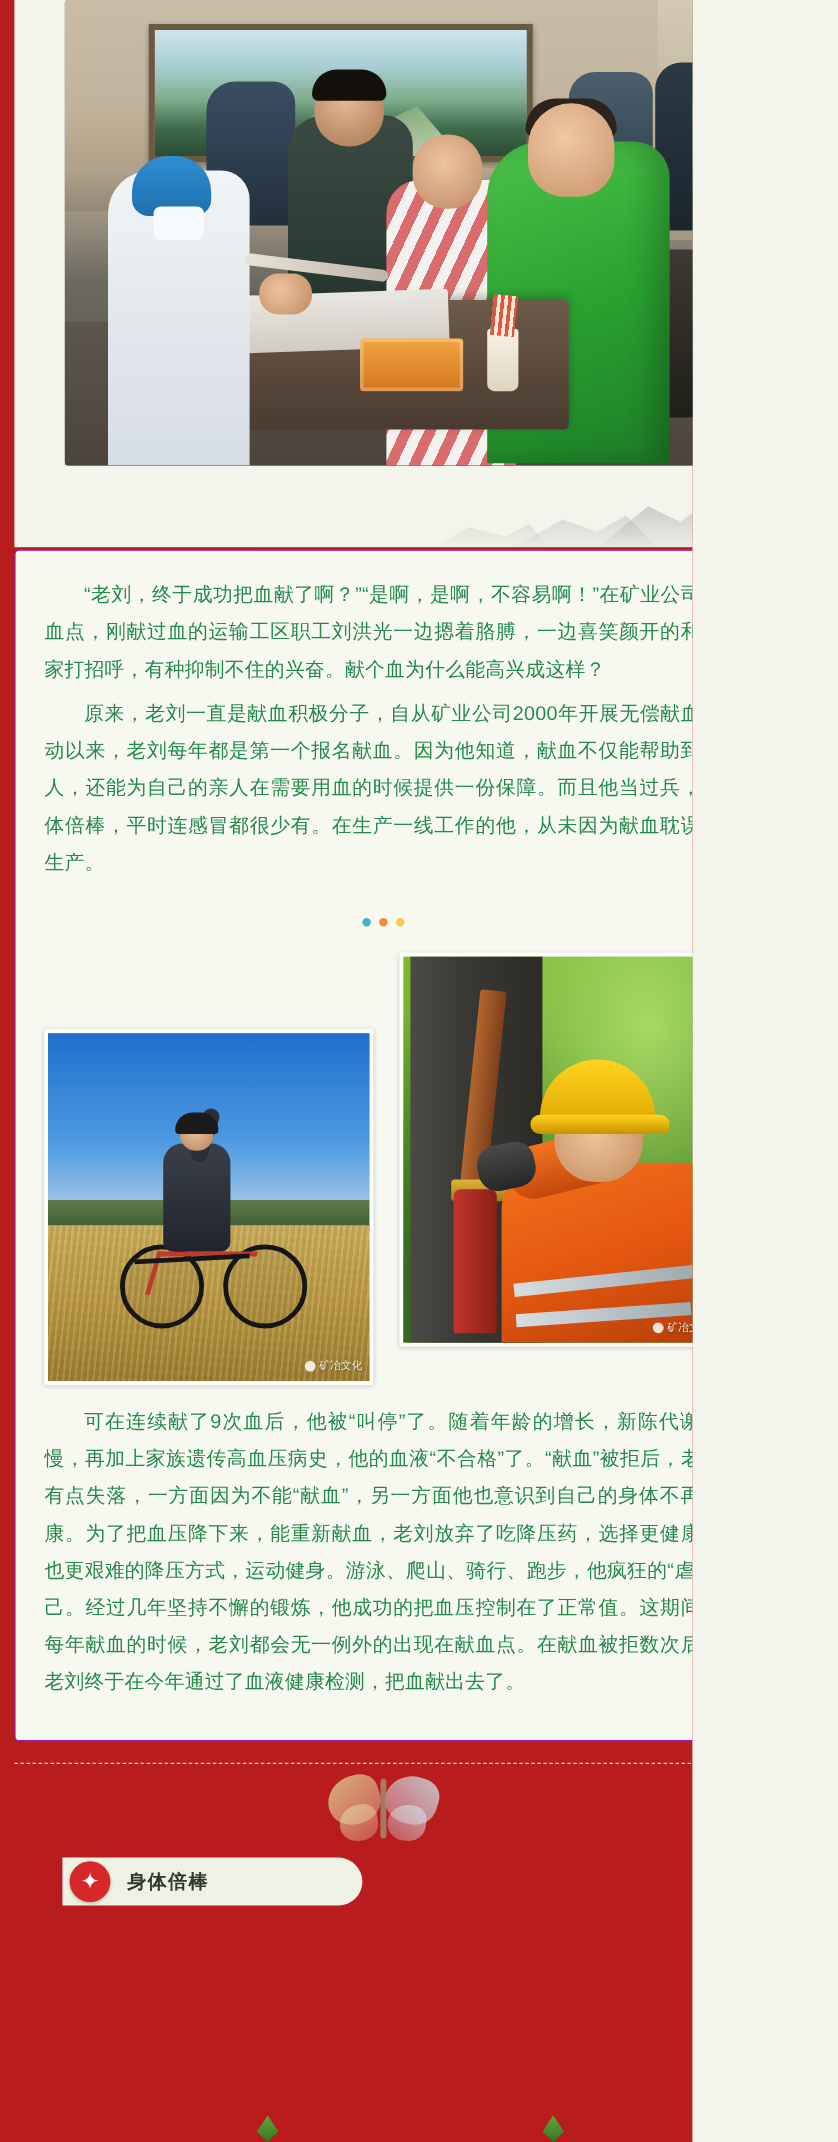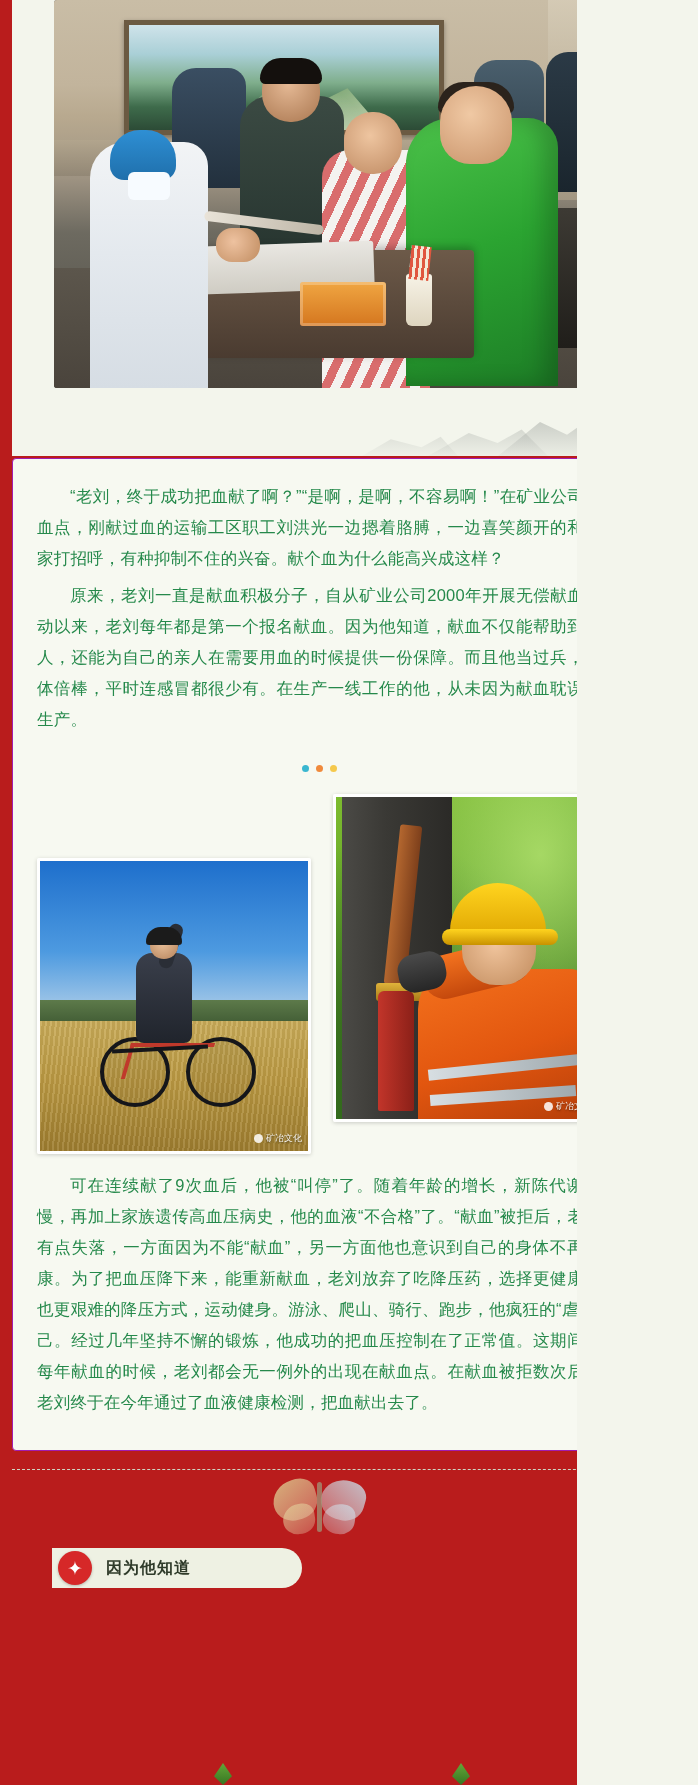--- a/index.html
+++ b/index.html
@@ -559,21 +559,21 @@
       <div class="wing wl2"></div>
       <div class="wing wr2"></div>
       <div class="bodyb"></div>
     </div>
   </div>
 
   <div class="party-tag">
     <div class="party-badge">
       <span>✦</span>
     </div>
-    <div class="party-label">因为他知道</div>
+    <div class="party-label">身体倍棒</div>
   </div>
 
   <div class="bottom-leaves">
     <span class="leaf l1"></span>
     <span class="leaf l2"></span>
   </div>
 
 </div>
 
 </body></html>

